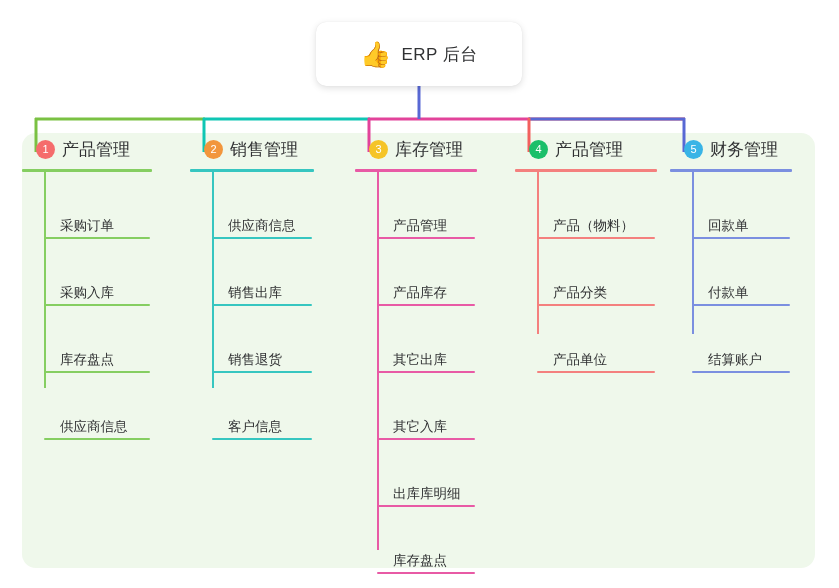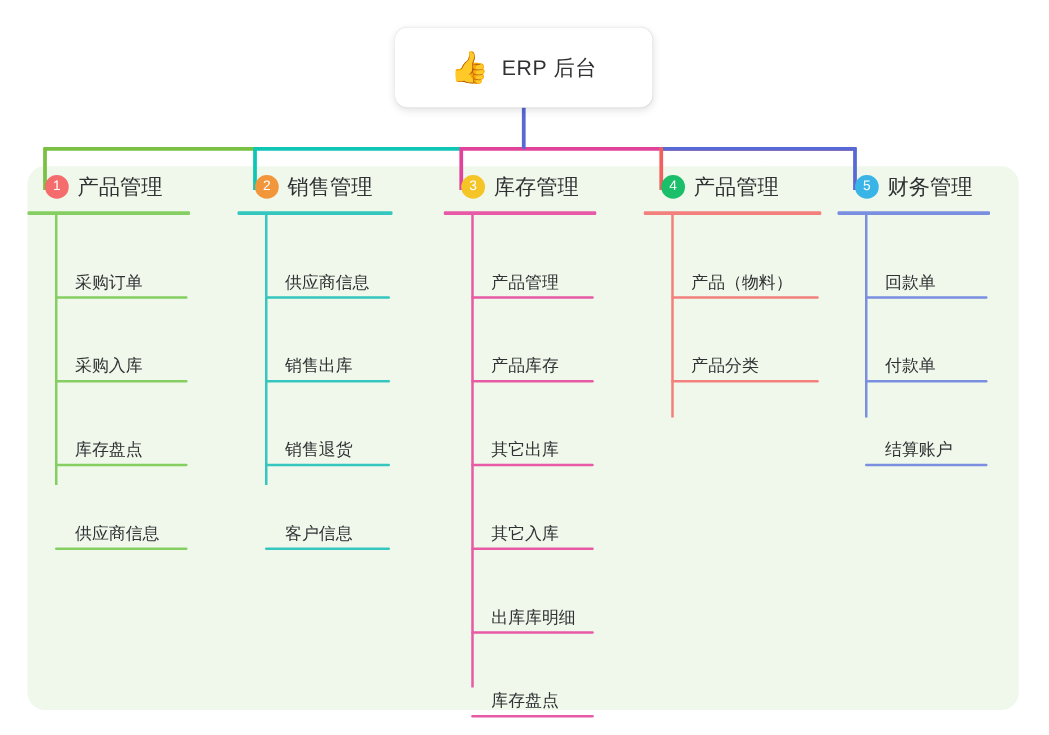--- a/index.html
+++ b/index.html
@@ -271,20 +271,24 @@
         <div class="items">
           <div class="stem" style="background: rgb(244, 128, 126); height: 162px;"></div>
           <div class="item">
             <span class="item-label">产品（物料）</span>
             <div class="item-rule" style="background: rgb(244, 128, 126); width: 118px;"></div>
           </div>
           <div class="item">
             <span class="item-label">产品分类</span>
             <div class="item-rule" style="background: rgb(244, 128, 126); width: 118px;"></div>
           </div>
+          <div class="item">
+            <span class="item-label">产品单位</span>
+            <div class="item-rule" style="background: rgb(244, 128, 126); width: 118px;"></div>
+          </div>
         </div>
       </div>
       <div class="column" style="width: 145px;">
         <div class="col-head">
           <span class="badge" style="background: rgb(57, 180, 230);">5</span>
           <span class="col-title">财务管理</span>
         </div>
         <div class="head-rule" style="background: rgb(123, 143, 224); width: 122px; margin-left: 0px;"></div>
         <div class="items">
           <div class="stem" style="background: rgb(123, 143, 224); height: 162px;"></div>

